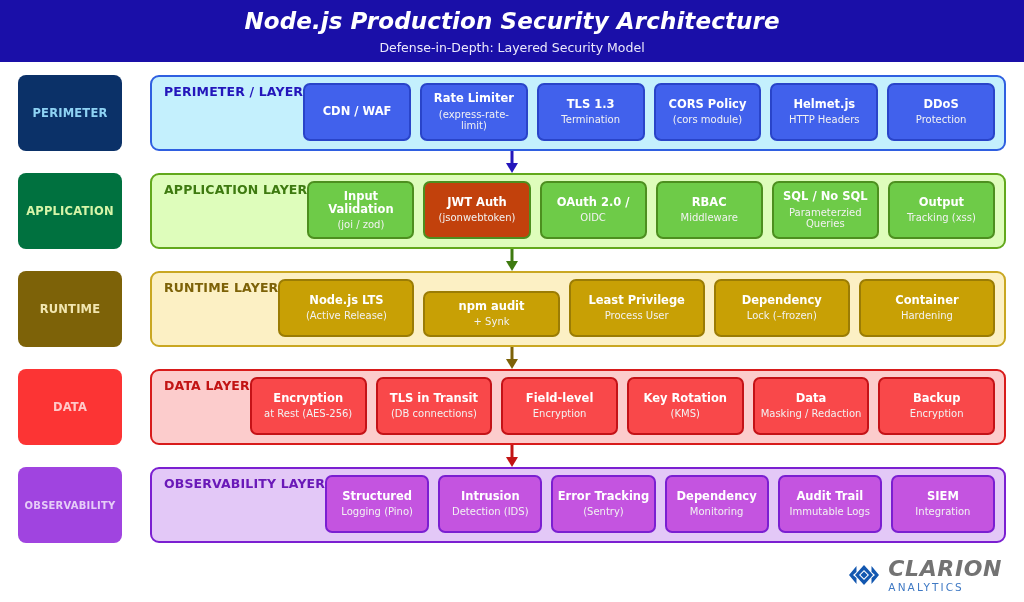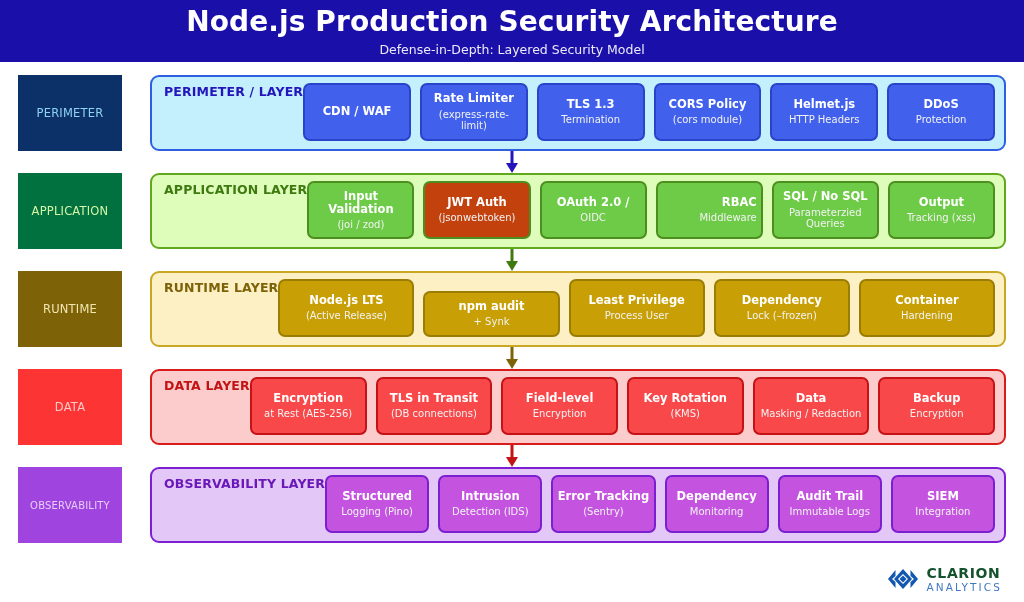--- a/index.html
+++ b/index.html
@@ -18,24 +18,25 @@
   
   .header {
     width: 1024px; height: 62px;
     background: #1a0fa8;
     display: flex; flex-direction: column;
     align-items: center; justify-content: center;
     padding-top: 2px;
   }
   .header-title {
     color: #ffffff;
-    font-size: 28px;
+    font-size: 23px;
     font-weight: bold;
     letter-spacing: 0.1px;
     line-height: 1.1;
+    font-style: italic;
   }
   .header-sub {
     color: #eceafb;
     font-size: 12.5px;
     font-weight: normal;
     margin-top: 5px;
   }
 
   
   .diagram {
@@ -47,26 +48,26 @@
     display: flex;
     align-items: stretch;
     height: 76px;
     margin-bottom: 22px;
   }
   .layer-row:last-of-type { margin-bottom: 0; }
 
   .sidebar-chip {
     width: 104px;
     min-width: 104px;
-    border-radius: 0;
+    border-radius: 8px;
     display: flex;
     align-items: center;
     justify-content: center;
     font-size: 11.5px;
-    font-weight: normal;
+    font-weight: bold;
     letter-spacing: 0.2px;
     text-align: center;
   }
   .sidebar-chip.tiny { font-size: 10px; }
 
   .layer-panel {
     flex: 1;
     margin-left: 28px;
     border-radius: 9px;
     border: 2px solid;
@@ -118,24 +119,25 @@
     display: flex;
     align-items: center;
     gap: 9px;
   }
   .logo-text {
     display: flex;
     flex-direction: column;
     line-height: 1;
   }
   .logo-main {
-    color: #14532d;
-    font-size: 14px;
+    color: #737373;
+    font-size: 22px;
     font-weight: bold;
     letter-spacing: 0.6px;
+    font-style: italic;
   }
   .logo-sub {
     color: #3f79c4;
     font-size: 10.5px;
     font-weight: normal;
     letter-spacing: 2.1px;
     margin-top: 2px;
   }
 </style>
 </head>
@@ -194,21 +196,21 @@
               <div class="card-sub">(joi / zod)</div>
             </div>
             <div class="card" style="background: #c2410c; border-color: rgb(77, 143, 31);">
               <div class="card-title">JWT Auth</div>
               <div class="card-sub">(jsonwebtoken)</div>
             </div>
             <div class="card" style="background: rgb(110, 203, 72); border-color: rgb(77, 143, 31);">
               <div class="card-title">OAuth 2.0 /</div>
               <div class="card-sub">OIDC</div>
             </div>
-            <div class="card" style="background: rgb(110, 203, 72); border-color: rgb(77, 143, 31); align-items: flex-end;">
+            <div class="card" style="background: rgb(110, 203, 72); border-color: rgb(77, 143, 31);">
               <div class="card-title">RBAC</div>
               <div class="card-sub">Middleware</div>
             </div>
             <div class="card" style="background: rgb(110, 203, 72); border-color: rgb(77, 143, 31);">
               <div class="card-title">SQL / No SQL</div>
               <div class="card-sub">Parameterzied Queries</div>
             </div>
             <div class="card" style="background: rgb(110, 203, 72); border-color: rgb(77, 143, 31);">
               <div class="card-title">Output</div>
               <div class="card-sub">Tracking (xss)</div>

